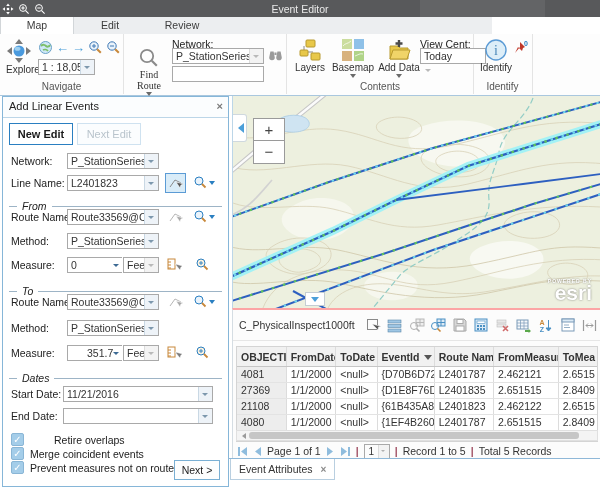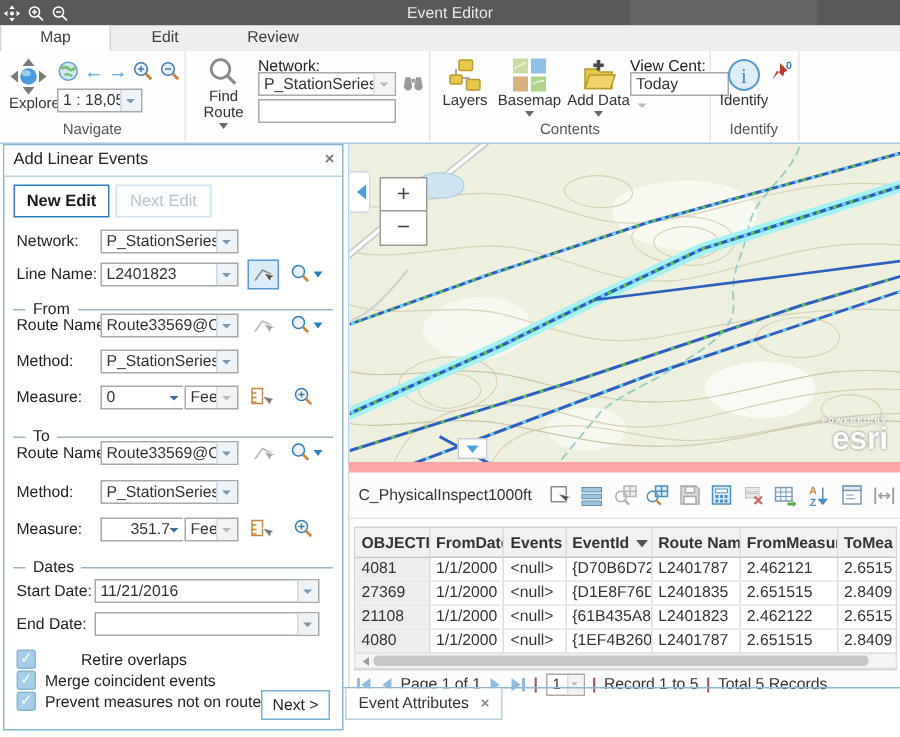--- a/index.html
+++ b/index.html
@@ -3,21 +3,21 @@
 <meta charset="utf-8">
 <style>
   html,body{margin:0;padding:0;}
   .app{position:relative;width:600px;height:491px;background:#fff;font-family:"Liberation Sans",sans-serif;overflow:hidden;font-size:11px;color:#333;}
   
   .titlebar{position:absolute;left:0;top:0;width:600px;height:17px;background:#58595b;display:flex;align-items:center;}
   .tb-ico{width:16px;height:17px;display:flex;align-items:center;justify-content:center;}
   .tb-title{position:absolute;left:0;right:0;text-align:center;color:#e9e9e9;font-size:10.5px;pointer-events:none;}
   .tb-hl{position:absolute;left:420px;top:0;width:125px;height:17px;background:rgba(255,255,255,.07);}
   
-  .tabbar{position:absolute;left:0;top:17px;width:600px;height:17px;background:#eceef0;display:flex;}
+  .tabbar{position:absolute;left:0;top:17px;width:492px;height:17px;background:#eceef0;display:flex;}
   .tab{width:72px;height:17px;line-height:17px;text-align:center;font-size:10.5px;color:#3c3c3c;}
   .tab.active{background:#fff;border-left:1px solid #d2d6d9;border-right:1px solid #d2d6d9;}
   
   .ribbon{position:absolute;left:0;top:34px;width:600px;height:61px;background:#fdfdfd;border-bottom:1px solid #a9c7de;}
   .rgroup{position:absolute;top:0;height:60px;border-right:1px solid #e4e4e4;}
   .glabel{position:absolute;bottom:2px;left:0;right:0;text-align:center;font-size:10px;color:#555;}
   .rbtn-label{font-size:10px;color:#333;text-align:center;line-height:11px;}
   .iconrow{position:absolute;display:flex;align-items:center;gap:3px;}
   .combo{display:flex;height:16px;border:1px solid #a9a9a9;background:#fff;box-sizing:border-box;}
   .combo .val{flex:1;padding:1px 3px;font-size:10.5px;white-space:nowrap;overflow:hidden;line-height:12px;}
@@ -29,21 +29,21 @@
   
   .panel{position:absolute;left:2px;top:96px;width:227px;height:391px;background:#fff;border:1px solid #86b6d8;box-sizing:border-box;}
   .p-head{position:absolute;left:0;top:0;right:0;height:20px;border-bottom:1px solid #bcd6e8;background:#fbfdfe;}
   .p-title{position:absolute;left:6px;top:3px;font-size:11px;color:#222;}
   .p-close{position:absolute;right:5px;top:3px;color:#7a7a7a;font-size:11px;font-weight:bold;}
   .pbtn{position:absolute;height:22px;width:64px;box-sizing:border-box;text-align:center;line-height:20px;font-size:11px;}
   .pbtn.primary{border:1px solid #2a7fc1;background:#fff;color:#1a1a1a;font-weight:bold;}
   .pbtn.disabled{border:1px solid #cfe2f0;background:#fbfdfe;color:#b9c4cc;}
   .lbl{position:absolute;left:8px;font-size:10.5px;color:#222;line-height:17px;white-space:nowrap;}
   .fld{position:absolute;left:64px;width:92px;}
-  .sect{position:absolute;left:6px;right:6px;height:14px;display:flex;align-items:center;font-size:10.5px;color:#222;}
+  .sect{position:absolute;left:6px;right:6px;height:14px;display:flex;align-items:center;font-size:10.5px;color:#222;font-style:italic;}
   .sect .ln{height:1px;background:#9db4c6;}
   .sect .ln.short{width:8px;}
   .sect .ln.long{flex:1;}
   .sect .stxt{padding:0 5px;}
   .toolbtn{position:absolute;width:21px;height:20px;border:1px solid transparent;display:flex;align-items:center;justify-content:center;box-sizing:border-box;}
   .toolbtn.active{border-color:#5b9bd5;background:#d9ecf8;}
   .cb{position:absolute;left:8px;width:13px;height:13px;background:#a4cde9;border:1px solid #8ab6d6;border-radius:2px;color:#fff;font-size:10px;line-height:12px;text-align:center;box-sizing:border-box;}
   .cb:after{content:"\2713";}
   .cb-lbl{position:absolute;left:27px;font-size:10.5px;color:#222;line-height:14px;}
   .nextbtn{position:absolute;right:8px;width:46px;height:20px;border:1px solid #7ab0d4;background:#fdfefe;text-align:center;line-height:18px;font-size:10.5px;color:#222;box-sizing:border-box;}
@@ -53,21 +53,21 @@
   .zoomcell{width:30px;height:22px;text-align:center;line-height:22px;font-size:15px;color:#444;box-sizing:border-box;}
   .zoomcell.top{border-bottom:1px solid #9a9a9a;}
   .collapse-left{position:absolute;left:0;top:18px;width:13px;height:26px;background:#fff;border:1px solid #cfd8de;border-left:none;border-radius:0 3px 3px 0;display:flex;align-items:center;justify-content:center;}
   .collapse-bottom{position:absolute;left:72px;bottom:2px;width:18px;height:12px;background:#fff;border:1px solid #c4cdd3;display:flex;align-items:center;justify-content:center;}
   .tri-left{width:0;height:0;border:5px solid transparent;border-right:6px solid #4b9fd9;margin-right:3px;}
   .tri-down{width:0;height:0;border:4px solid transparent;border-top:5px solid #4b9fd9;margin-top:4px;}
   .esri{position:absolute;right:8px;bottom:6px;text-align:right;color:#fff;text-shadow:0 0 2px rgba(90,90,90,.8);}
   .esri .pb{font-size:5px;letter-spacing:1px;font-weight:bold;}
   .esri .wm{font-size:21px;font-weight:bold;line-height:18px;}
   
-  .tpanel{position:absolute;left:232px;top:308px;width:368px;height:150px;background:#fcfcfc;border-top:7px solid #fca5a5;border-left:1px solid #d5dde3;box-sizing:border-box;}
+  .tpanel{position:absolute;left:232px;top:308px;width:368px;height:150px;background:#fcfcfc;border-top:2px solid #fca5a5;border-left:1px solid #d5dde3;box-sizing:border-box;}
   .ttoolbar{position:absolute;left:0;top:0;right:0;height:30px;display:flex;align-items:center;border-bottom:1px solid #e6e6e6;}
   .ttitle{font-size:10.5px;color:#333;padding:0 8px 0 6px;white-space:nowrap;}
   .ticon{width:22px;height:20px;display:flex;align-items:center;justify-content:center;}
   .grid{position:absolute;left:3px;top:36px;width:362px;height:96px;overflow:hidden;border:1px solid #d4d4d4;box-sizing:border-box;}
   .grow{display:flex;height:15px;border-bottom:1px solid #e3e3e3;background:#fff;}
   .grow.header{height:19px;background:#f1f1f1;border-bottom:1px solid #c6c6c6;font-weight:bold;}
   .gc{box-sizing:border-box;border-right:1px solid #dcdcdc;padding:1px 4px;font-size:10.5px;line-height:13px;white-space:nowrap;overflow:hidden;color:#333;display:flex;align-items:center;}
   .grow.header .gc{line-height:16px;}
   .gc.c0{width:52px;background:#ededed;}
   .grow.header .gc.c0{background:#f1f1f1;}
@@ -159,21 +159,21 @@
           </span>
       </div>
       <div class="combo" style="position:absolute;left:38px;top:25px;width:57px;">
         <span class="val">1 : 18,056</span>
           <span class="dd"></span>
       </div>
       <div class="glabel">Navigate</div>
     </div>
 
     <div class="rgroup" style="left:124px;width:162px;">
-      <div style="position:absolute;left:8px;top:3px;width:34px;text-align:center;">
+      <div style="position:absolute;left:8px;top:13px;width:34px;text-align:center;font-family:Liberation Serif, serif;">
         <svg width="22" height="22" viewBox="0 0 22 22" style="margin:0 auto;">
             <circle cx="9" cy="9" r="6.2" stroke="#8a8a8a" stroke-width="1.8" fill="none"></circle>
             <path d="M13.8 13.8l5 5" stroke="#8a8a8a" stroke-width="2.2"></path>
           </svg>
         <div class="rbtn-label">Find Route</div>
         <div style="margin:1px auto 0;width:0;height:0;border:3px solid transparent;border-top:4px solid #6a6a6a;"></div>
       </div>
       <div class="lbl" style="position:absolute;left:48px;top:2px;">Network:</div>
       <div class="combo" style="position:absolute;left:48px;top:14px;width:92px;">
         <span class="val">P_StationSeries</span>
@@ -580,21 +580,21 @@
 
     <div class="grid">
       <div class="grow header">
         <div class="gc c0">
             <span>OBJECTID</span>
           </div>
         <div class="gc c1">
             <span>FromDate</span>
           </div>
         <div class="gc c2">
-            <span>Events</span>
+            <span>ToDate</span>
           </div>
         <div class="gc c3">
             <span>EventId</span>
             <span class="sortarr"></span>
           </div>
         <div class="gc c4">
             <span>Route Name</span>
           </div>
         <div class="gc c5">
             <span>FromMeasure</span>

